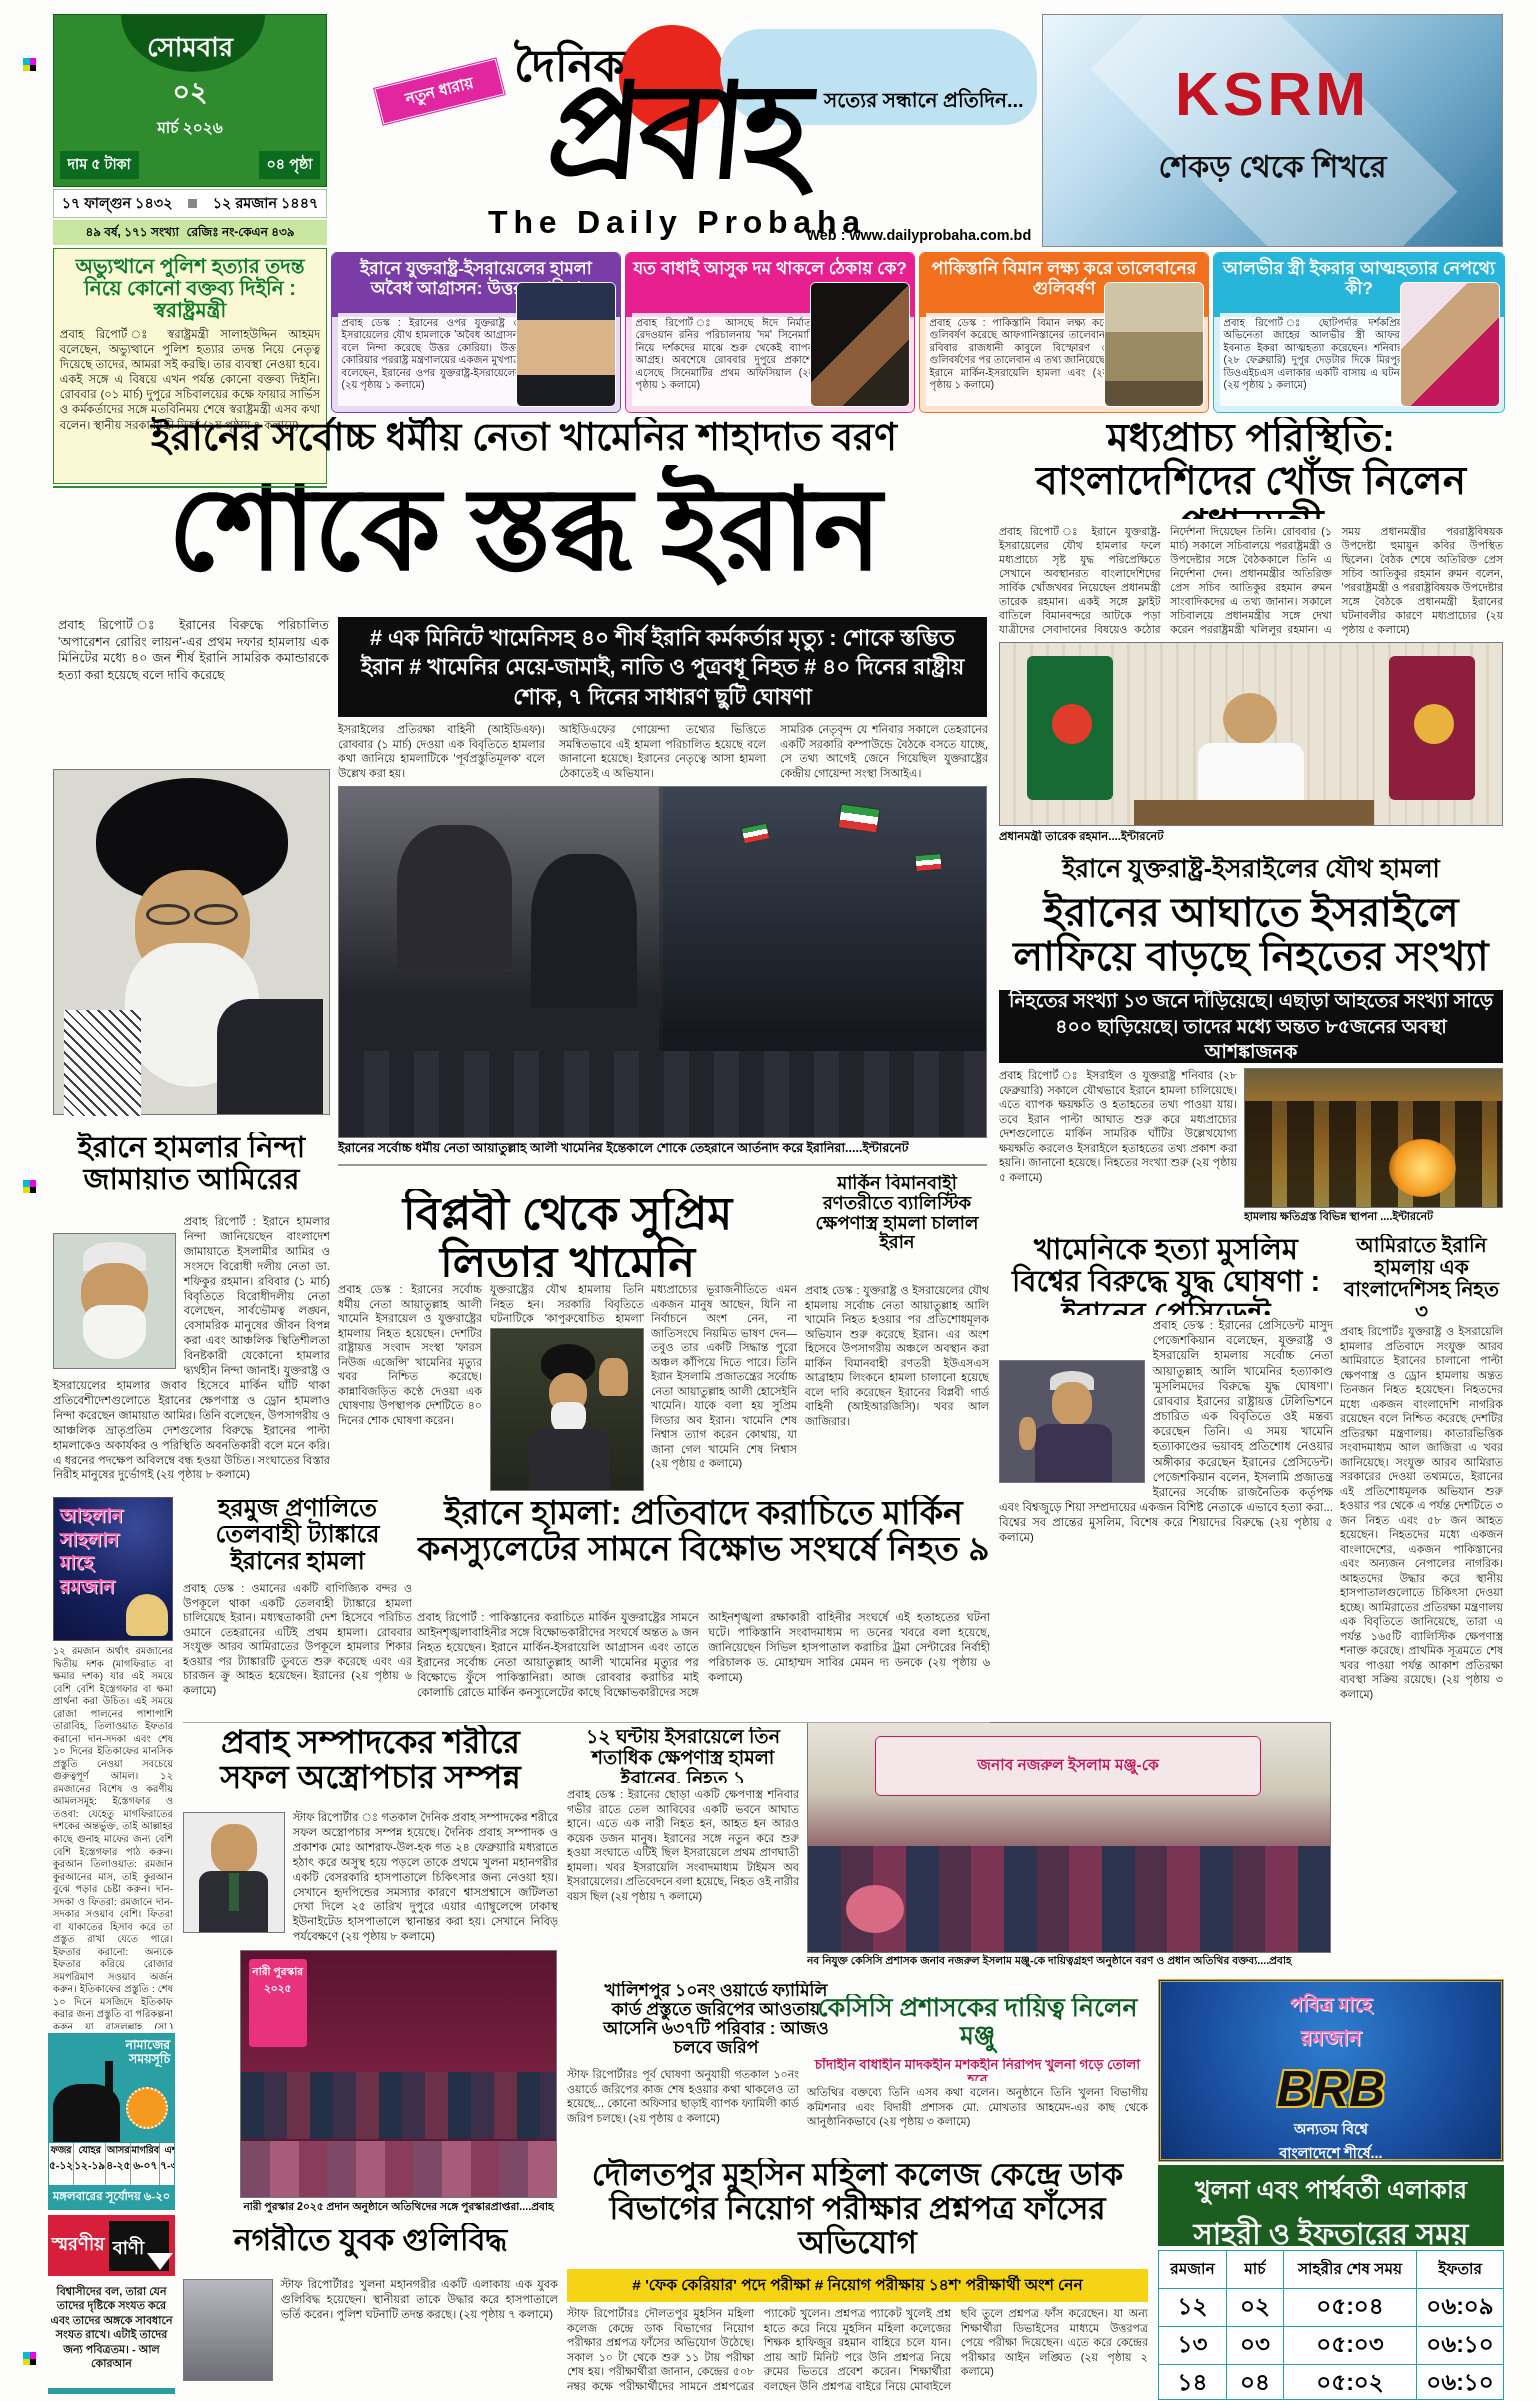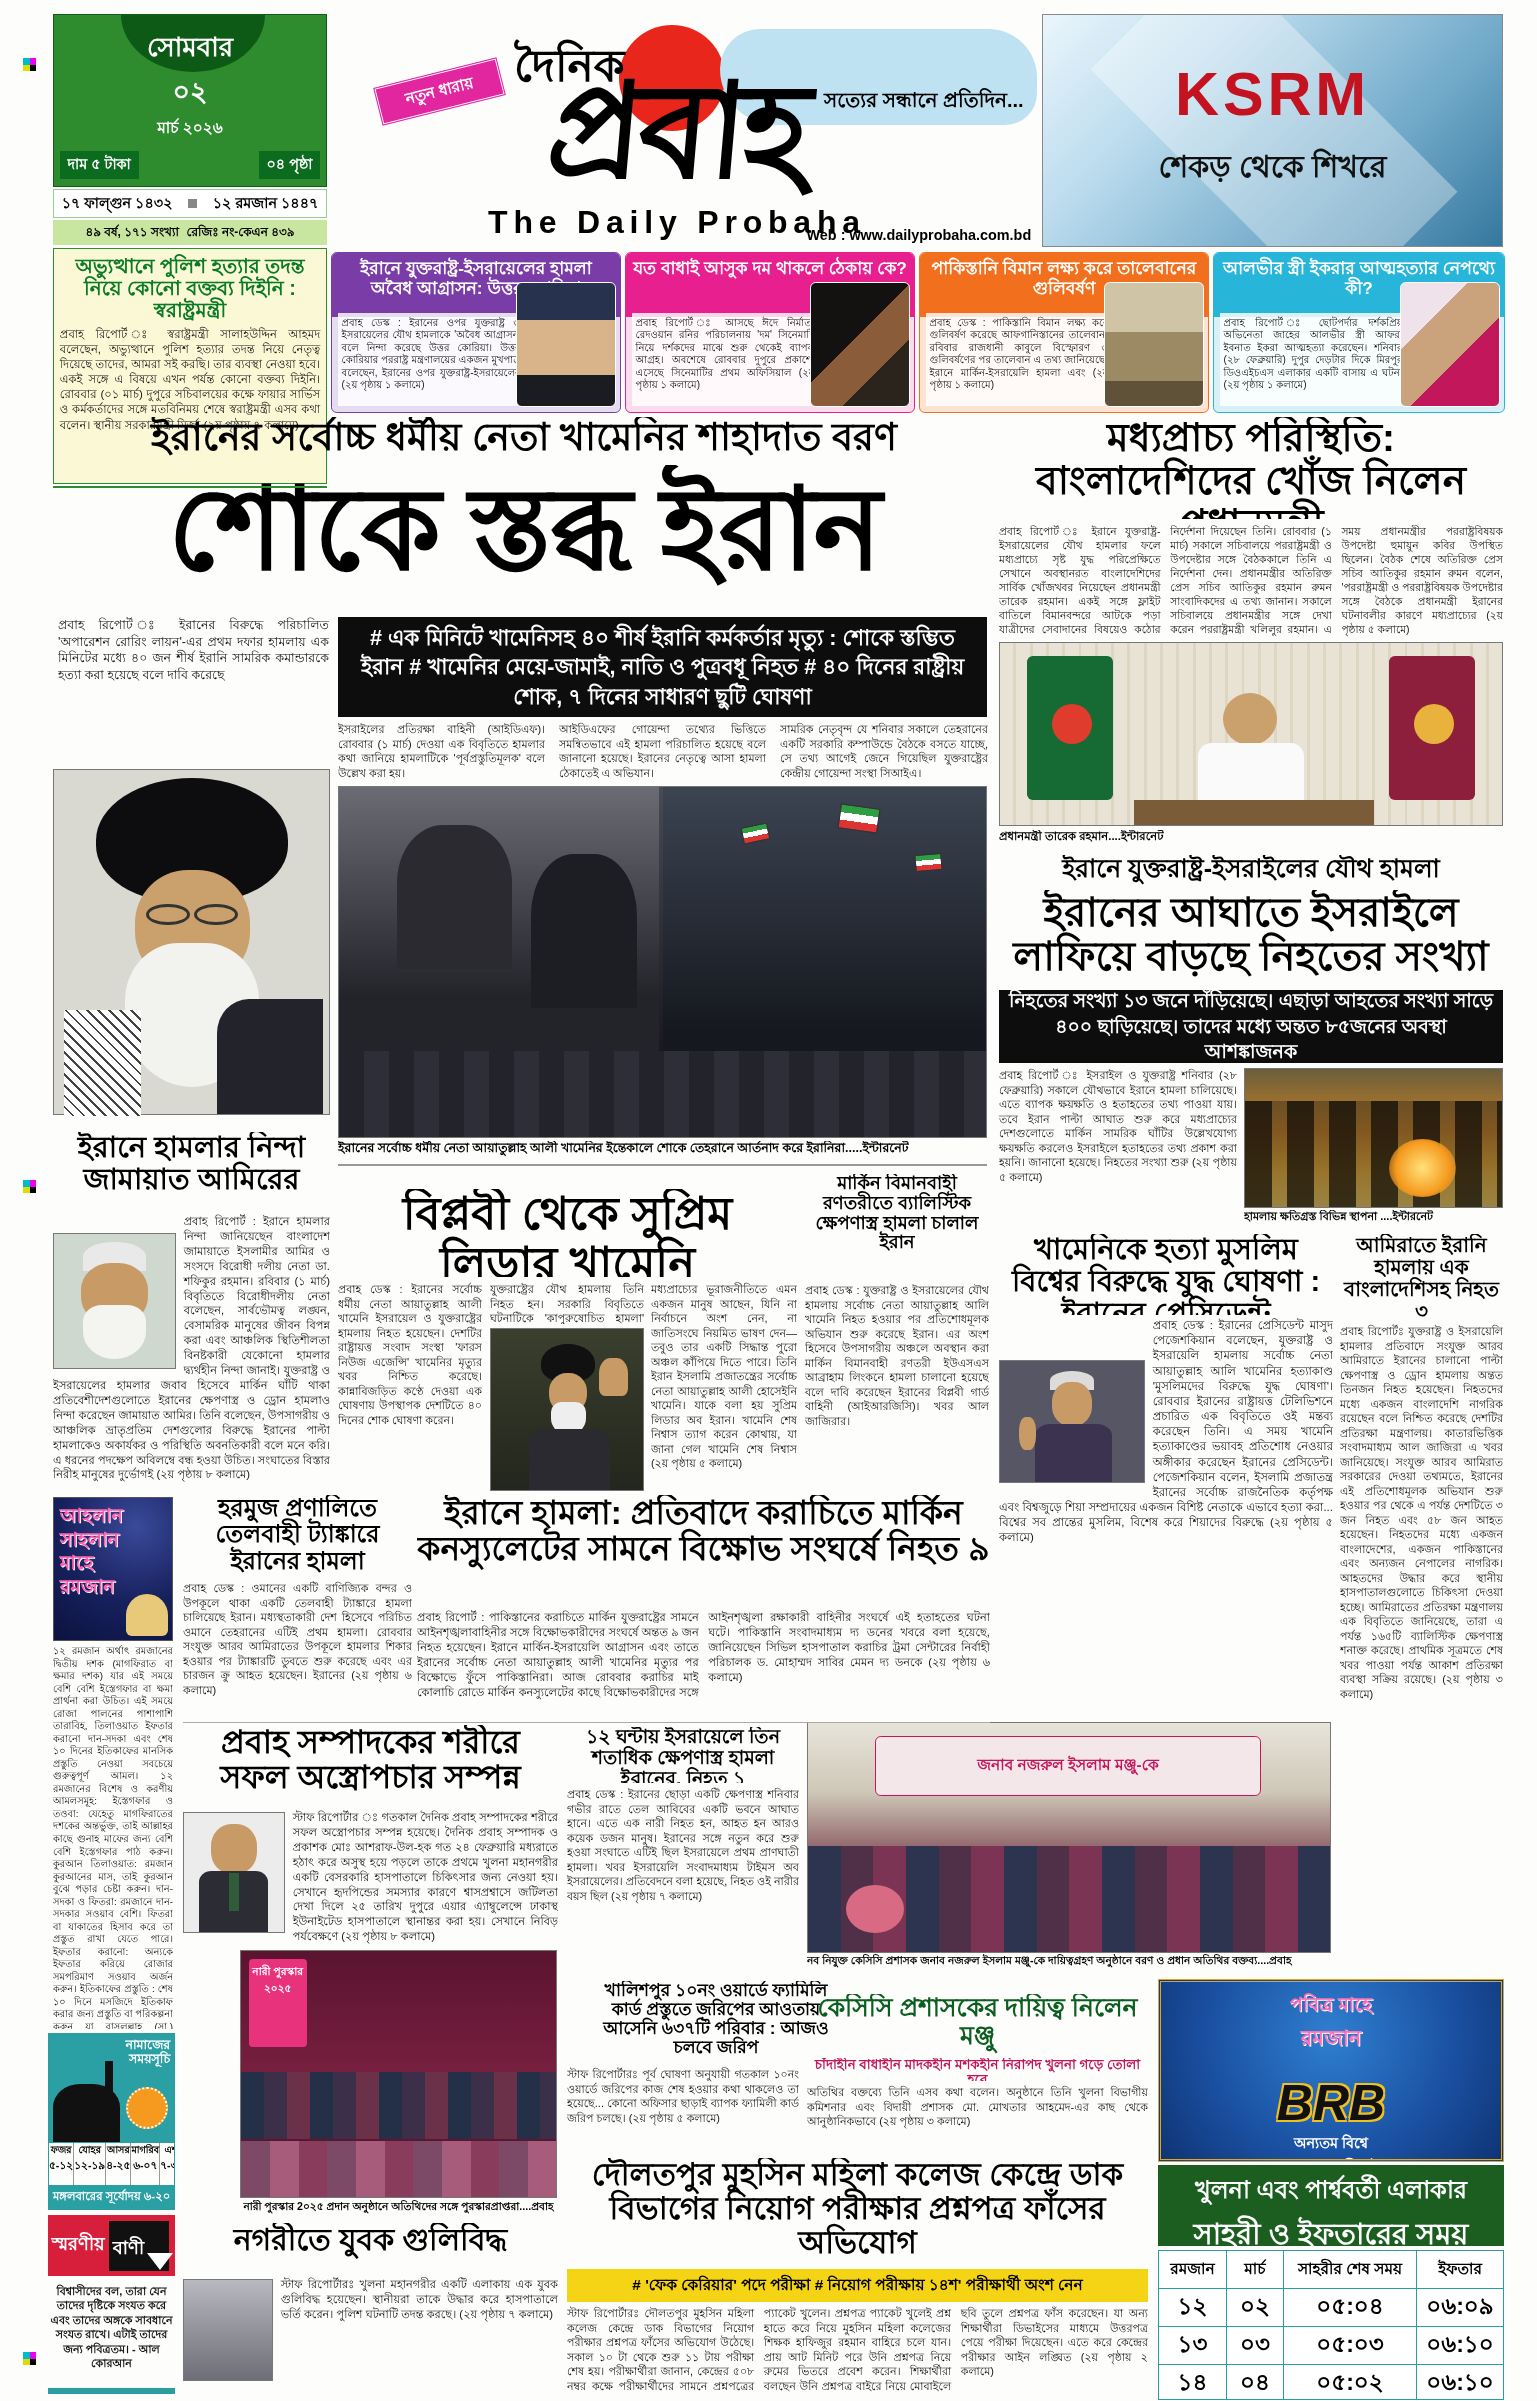--- a/index.html
+++ b/index.html
@@ -309,21 +309,21 @@
   <div class="b hl" style="left:807px;top:2058px;width:341px;height:23px;font-size:13.4px;color:#c2185b;">চাঁদাহীন বাধাহীন মাদকহীন মশকহীন নিরাপদ খুলনা গড়ে তোলা হবে</div>
   <div class="b bt" style="left:807px;top:2085px;width:341px;height:69px;font-size:11px;">অতিথির বক্তব্যে তিনি এসব কথা বলেন। অনুষ্ঠানে তিনি খুলনা বিভাগীয় কমিশনার এবং বিদায়ী প্রশাসক মো. মোখতার আহমেদ-এর কাছ থেকে আনুষ্ঠানিকভাবে (২য় পৃষ্ঠায় ৩ কলামে)</div>
 
   <div class="b hl" style="left:567px;top:2158px;width:581px;height:108px;font-size:31px;">দৌলতপুর মুহসিন মহিলা কলেজ কেন্দ্রে ডাক বিভাগের নিয়োগ পরীক্ষার প্রশ্নপত্র ফাঁসের অভিযোগ</div>
   <div class="b" style="left:567px;top:2269px;width:581px;height:33px;background:#f5d415;display:flex;align-items:center;justify-content:center;font-weight:bold;font-size:15.4px;"># 'ফেক কেরিয়ার' পদে পরীক্ষা # নিয়োগ পরীক্ষায় ১৪শ' পরীক্ষার্থী অংশ নেন</div>
   <div class="b bt c3" style="left:567px;top:2306px;width:581px;height:94px;font-size:11px;">স্টাফ রিপোর্টারঃ দৌলতপুর মুহসিন মহিলা কলেজ কেন্দ্রে ডাক বিভাগের নিয়োগ পরীক্ষার প্রশ্নপত্র ফাঁসের অভিযোগ উঠেছে। সকাল ১০ টা থেকে শুরু ১১ টায় পরীক্ষা শেষ হয়। পরীক্ষার্থীরা জানান, কেন্দ্রের ৫০৮ নম্বর কক্ষে পরীক্ষার্থীদের সামনে প্রশ্নপত্রের প্যাকেট খুলেন। প্রশ্নপত্র প্যাকেট খুলেই প্রশ্ন হাতে করে নিয়ে মুহসিন মহিলা কলেজের শিক্ষক হাফিজুর রহমান বাহিরে চলে যান। প্রায় আট মিনিট পরে উনি প্রশ্নপত্র নিয়ে রুমের ভিতরে প্রবেশ করেন। শিক্ষার্থীরা বলছেন উনি প্রশ্নপত্র বাইরে নিয়ে মোবাইলে ছবি তুলে প্রশ্নপত্র ফাঁস করেছেন। যা অন্য শিক্ষার্থীরা ডিভাইসের মাধ্যমে উত্তরপত্র পেয়ে পরীক্ষা দিয়েছেন। এতে করে কেন্দ্রের পরীক্ষার আইন লঙ্ঘিত (২য় পৃষ্ঠায় ২ কলামে)</div>
 
   <div class="b" style="left:1158px;top:1979px;width:346px;height:183px;background:radial-gradient(circle at 50% 30%,#2f7fd0 0%,#1a4fa0 60%,#0f3474 100%);border:3.8px double #d8a830;">
     <div style="text-align:center;margin-top:7.7px;color:#ff6fb8;font-weight:bold;font-size:19px;text-shadow:1px 1px 0 #fff;">পবিত্র মাহে</div>
     <div style="text-align:center;color:#ff6fb8;font-weight:bold;font-size:21px;text-shadow:1px 1px 0 #fff;">রমজান</div>
-    <div style="text-align:center;margin-top:17px;font-size:50px;font-weight:bold;font-style:italic;color:#111;text-shadow:1.9px 1.9px 0 #f0c020,-1.9px -1.9px 0 #f0c020,1.9px -1.9px 0 #f0c020,-1.9px 1.9px 0 #f0c020;">BRB</div>
+    <div style="text-align:center;margin-top:3px;font-size:50px;font-weight:bold;font-style:italic;color:#111;text-shadow:1.9px 1.9px 0 #f0c020,-1.9px -1.9px 0 #f0c020,1.9px -1.9px 0 #f0c020,-1.9px 1.9px 0 #f0c020;">BRB</div>
     <div style="text-align:center;color:#fff;font-weight:bold;font-size:14.4px;">অন্যতম বিশ্বে</div>
     <div style="text-align:center;color:#fff;font-weight:bold;font-size:14.4px;">বাংলাদেশে শীর্ষে...</div>
   </div>
   <div class="b" style="left:1158px;top:2165px;width:346px;height:81px;background:#1b5e20;color:#fff;text-align:center;">
     <div style="font-weight:bold;font-size:24px;margin-top:5.8px;">খুলনা এবং পার্শ্ববর্তী এলাকার</div>
     <div style="font-weight:bold;font-size:29px;">সাহরী ও ইফতারের সময়</div>
   </div>
   <div class="b" style="left:1158px;top:2250px;width:346px;height:150px;border:1.9px solid #2a9d9f;background:#fff;">
     <div style="display:flex;height:37px;border-bottom:1.9px solid #2a9d9f;font-weight:bold;">
       <div style="width:67px;border-right:1.9px solid #2a9d9f;display:flex;align-items:center;justify-content:center;font-size:15.4px;">রমজান</div>

